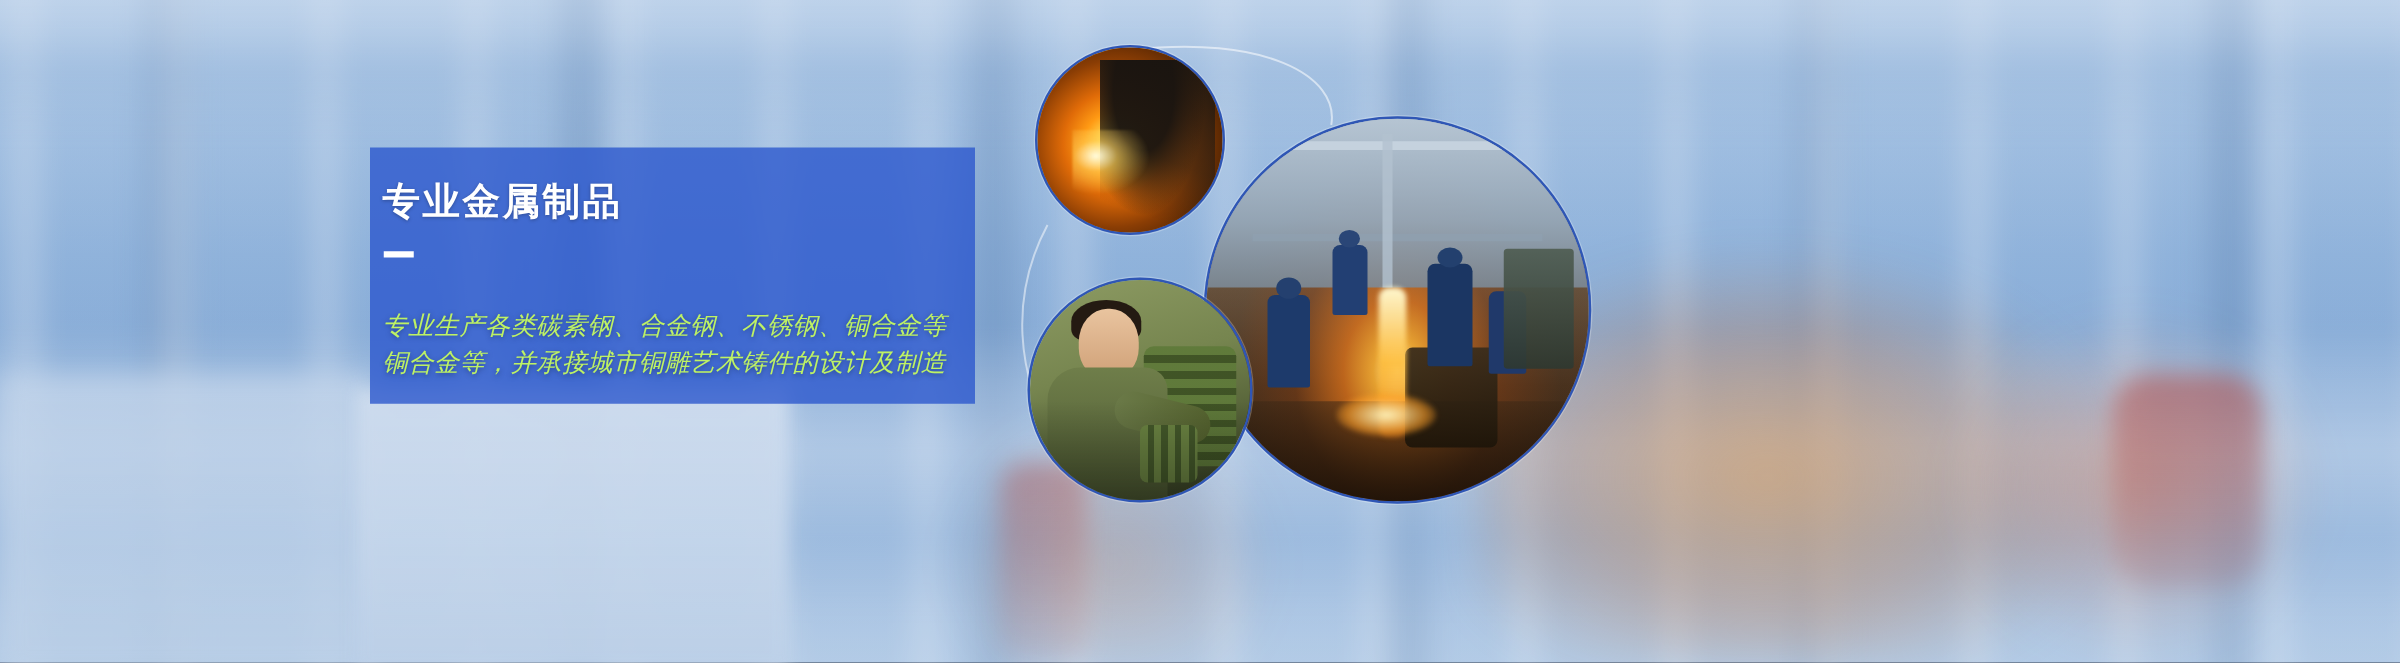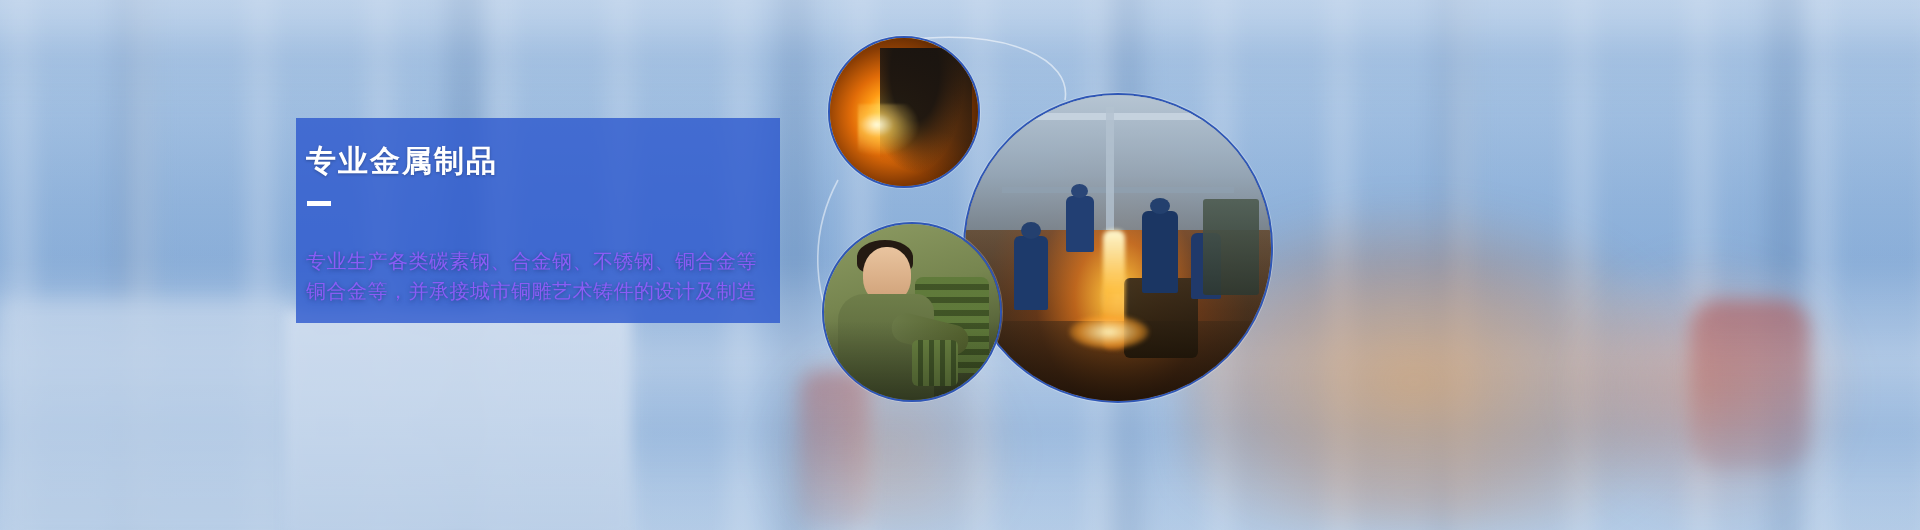--- a/index.html
+++ b/index.html
@@ -214,23 +214,24 @@
     position:absolute;left:10px;top:23px;
     color:#ffffff;font-size:30px;font-weight:bold;letter-spacing:2px;
     white-space:nowrap;
     text-shadow:0 1px 3px rgba(0,0,0,0.28);
   }
   .dash{
     position:absolute;left:11px;top:83px;width:24px;height:5px;background:#ffffff;
   }
   .desc{
     position:absolute;left:10px;top:128px;
-    color:#8b5cf6;font-size:20px;line-height:30px;letter-spacing:.5px;
+    color:#bef264;font-size:20px;line-height:30px;letter-spacing:.5px;
     white-space:nowrap;
     text-shadow:0 1px 4px rgba(20,40,90,0.55);
+    font-style:italic;
   }
   .desc div{white-space:nowrap;}
 </style>
 </head>
 <body>
 
 <div class="banner">
 
   <div class="bg">
     <div class="bg-base"></div>

